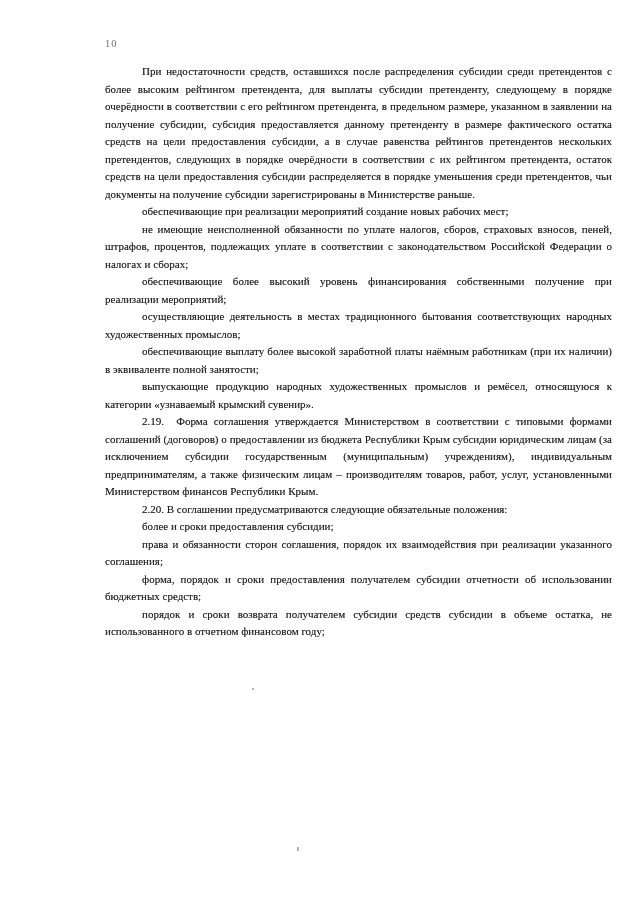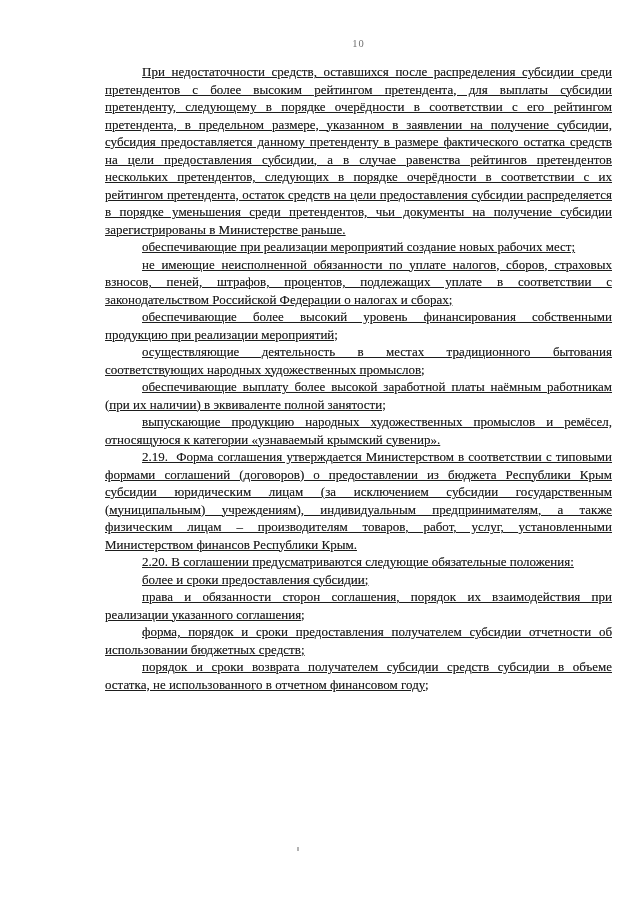--- a/index.html
+++ b/index.html
@@ -13,36 +13,35 @@
     height: 905px;
     background: #ffffff;
     overflow: hidden;
     font-family: "Liberation Serif", "DejaVu Serif", serif;
   }
   .page-number {
     position: absolute;
     top: 38px;
     left: 105px;
     width: 507px;
-    text-align: center;
+    text-align: left;
     font-size: 10.5px;
     color: #6f6f6f;
     letter-spacing: 1px;
   }
   .content {
     position: absolute;
     top: 63px;
     left: 105px;
     width: 507px;
     color: #1d1d1d;
-    font-size: 13px;
+    font-size: 11px;
     line-height: 17.5px;
     text-align: justify;
     text-shadow: 0 0 0.4px rgba(40,40,40,0.55);
-    text-decoration: underline;
   }
   .content p {
     margin: 0;
     padding: 0;
     text-indent: 37px;
     hyphens: none;
   }
   .speck {
     position: absolute;
     background: #9a9a9a;
@@ -54,21 +53,21 @@
 </head>
 <body>
 
 <div class="page">
   <div class="page-number">10</div>
 
   <div class="content">
     <p>При недостаточности средств, оставшихся после распределения субсидии среди претендентов с более высоким рейтингом претендента, для выплаты субсидии претенденту, следующему в порядке очерёдности в соответствии с его рейтингом претендента, в предельном размере, указанном в заявлении на получение субсидии, субсидия предоставляется данному претенденту в размере фактического остатка средств на цели предоставления субсидии, а в случае равенства рейтингов претендентов нескольких претендентов, следующих в порядке очерёдности в соответствии с их рейтингом претендента, остаток средств на цели предоставления субсидии распределяется в порядке уменьшения среди претендентов, чьи документы на получение субсидии зарегистрированы в Министерстве раньше.</p>
     <p>обеспечивающие при реализации мероприятий создание новых рабочих мест;</p>
     <p>не имеющие неисполненной обязанности по уплате налогов, сборов, страховых взносов, пеней, штрафов, процентов, подлежащих уплате в&nbsp;соответствии с законодательством Российской Федерации о налогах и сборах;</p>
-    <p>обеспечивающие более высокий уровень финансирования собственными продукцию при реализации мероприятий;</p>
+    <p>обеспечивающие более высокий уровень финансирования собственными получение при реализации мероприятий;</p>
     <p>осуществляющие деятельность в местах традиционного бытования соответствующих народных художественных промыслов;</p>
     <p>обеспечивающие выплату более высокой заработной платы наёмным работникам (при их наличии) в эквиваленте полной занятости;</p>
     <p>выпускающие продукцию народных художественных промыслов и ремёсел, относящуюся к категории «узнаваемый крымский сувенир».</p>
     <p>2.19.&nbsp; Форма соглашения утверждается Министерством в соответствии с типовыми формами соглашений (договоров) о предоставлении из бюджета Республики Крым субсидии юридическим лицам (за исключением субсидии государственным (муниципальным) учреждениям), индивидуальным предпринимателям, а также физическим лицам – производителям товаров, работ, услуг, установленными Министерством финансов Республики Крым.</p>
     <p>2.20.&nbsp;В соглашении предусматриваются следующие обязательные положения:</p>
     <p>более и сроки предоставления субсидии;</p>
     <p>права и обязанности сторон соглашения, порядок их взаимодействия при реализации указанного соглашения;</p>
     <p>форма, порядок и сроки предоставления получателем субсидии отчетности об использовании бюджетных средств;</p>
     <p>порядок и сроки возврата получателем субсидии средств субсидии в&nbsp;объеме остатка, не использованного в отчетном финансовом году;</p>
   </div>

